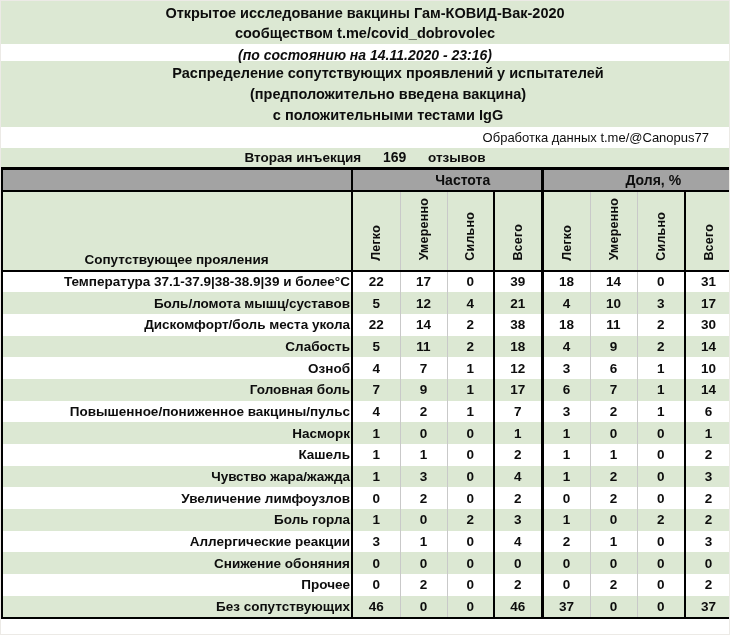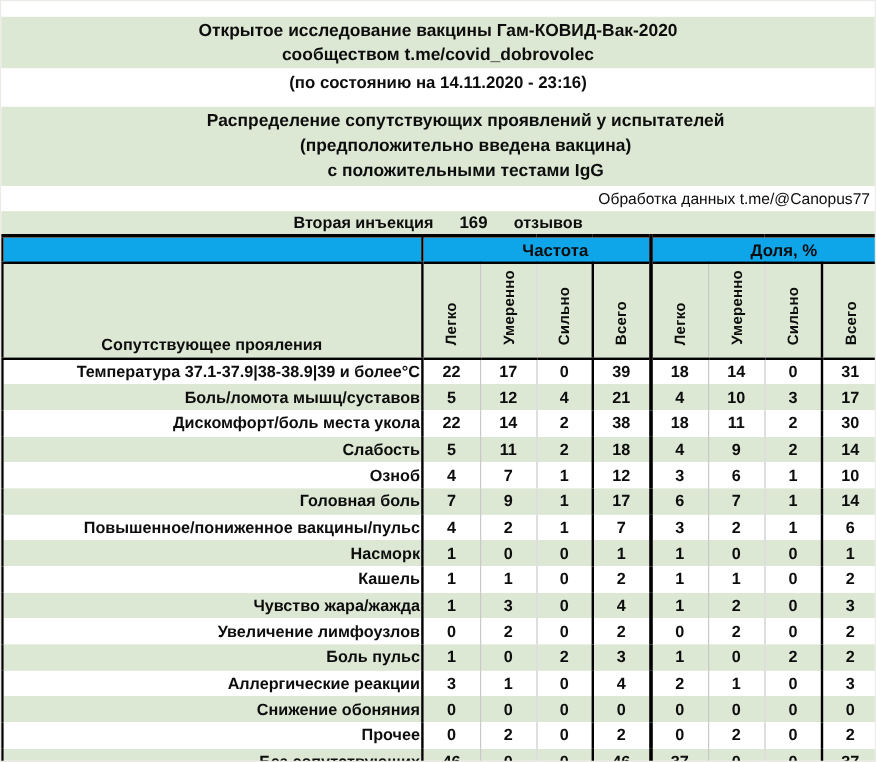--- a/index.html
+++ b/index.html
@@ -13,37 +13,37 @@
     width:730px;height:635px;
     background:#fdfdfd;
     font-family:"Liberation Sans",sans-serif;
     color:var(--ink);
   }
   .sheet{width:730px;height:635px;background:#ffffff;overflow:hidden;border:1px solid #eceae6;}
   
   .hrow{width:100%;text-align:center;font-weight:bold;}
   .hrow.green{background:var(--green);}
   .hrow.white{background:#ffffff;}
-  .h1{margin-top:13px;height:43px;display:flex;flex-direction:column;justify-content:center;}
+  .h1{margin-top:0;height:43px;display:flex;flex-direction:column;justify-content:center;}
   .h1 div{line-height:20px;font-size:14.5px;}
-  .h2{height:32px;line-height:22px;font-size:14px;}
+  .h2{height:17px;line-height:22px;font-size:14px;font-style:italic;}
   .h3{height:66px;display:flex;flex-direction:column;justify-content:center;padding-left:46px;}
   .h3 div{line-height:21px;font-size:14.5px;}
-  .h4{height:21px;line-height:21px;font-weight:normal;font-size:13px;text-align:right;padding-right:4px;}
+  .h4{height:21px;line-height:21px;font-weight:normal;font-size:13px;text-align:right;padding-right:20px;}
   .h5{height:19px;line-height:19px;font-size:13.5px;}
   .h5 .cnt{margin:0 18px;font-size:14px;}
   
   table{
     width:730px;border-collapse:collapse;table-layout:fixed;
     border-top:3px solid #000;border-bottom:2px solid #000;
     border-left:2px solid #000;border-right:2px solid #000;
   }
   td{padding:0;overflow:hidden;white-space:nowrap;}
   thead tr.groups td{
-    height:22px;background:#0ea5e9;font-weight:bold;font-size:14px;text-align:center;
+    height:22px;background:#a3a3a3;font-weight:bold;font-size:14px;text-align:center;
     border-bottom:2px solid #000;
     padding-left:32px;
   }
   thead tr.subs td{
     height:80px;background:var(--green);vertical-align:bottom;text-align:center;
     border-bottom:2px solid #000;
   }
   .rot{
     display:inline-block;
     writing-mode:vertical-rl;transform:rotate(180deg);
@@ -231,21 +231,21 @@
           <td class="c1">0</td>
           <td class="c2">2</td>
           <td class="c3">0</td>
           <td class="c4">2</td>
           <td class="c5">0</td>
           <td class="c6">2</td>
           <td class="c7">0</td>
           <td class="c8">2</td>
         </tr>
         <tr class="g">
-          <td class="lbl">Боль пульс</td>
+          <td class="lbl">Боль горла</td>
           <td class="c1">1</td>
           <td class="c2">0</td>
           <td class="c3">2</td>
           <td class="c4">3</td>
           <td class="c5">1</td>
           <td class="c6">0</td>
           <td class="c7">2</td>
           <td class="c8">2</td>
         </tr>
         <tr class="w">

